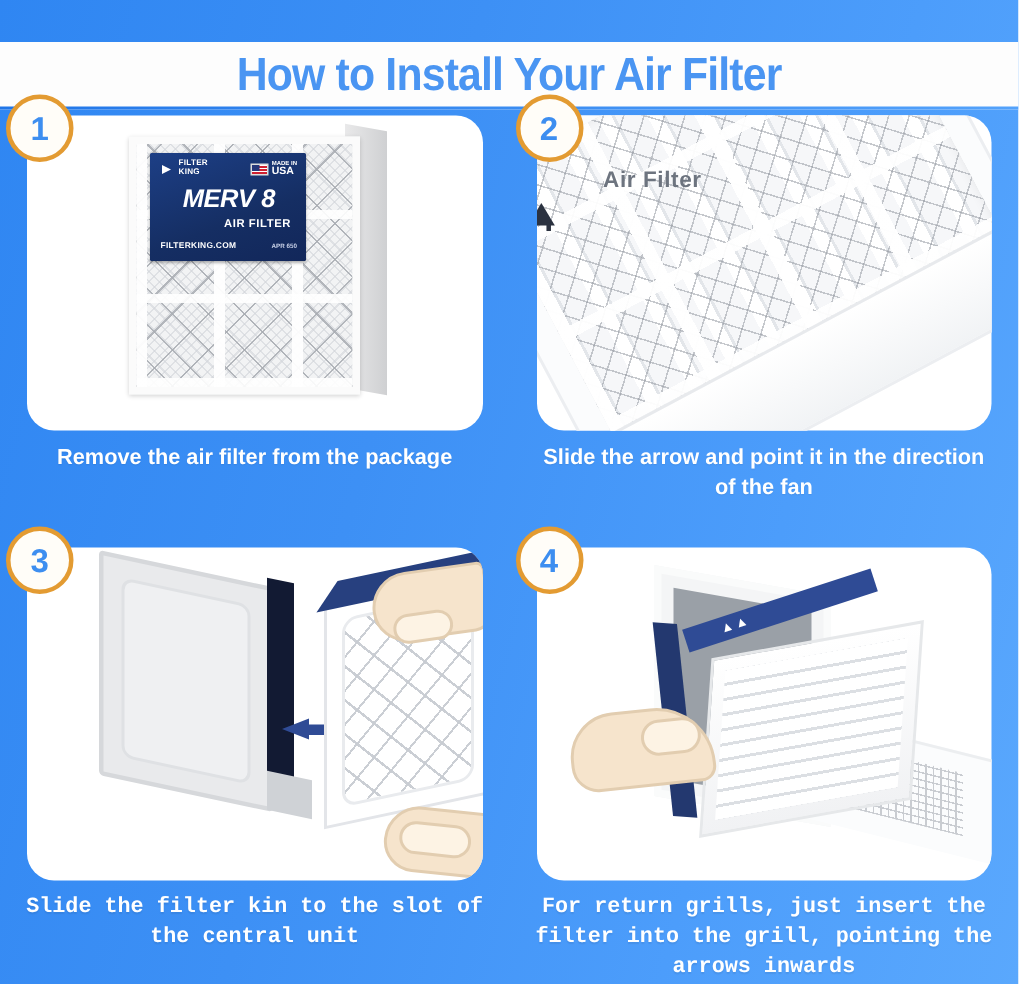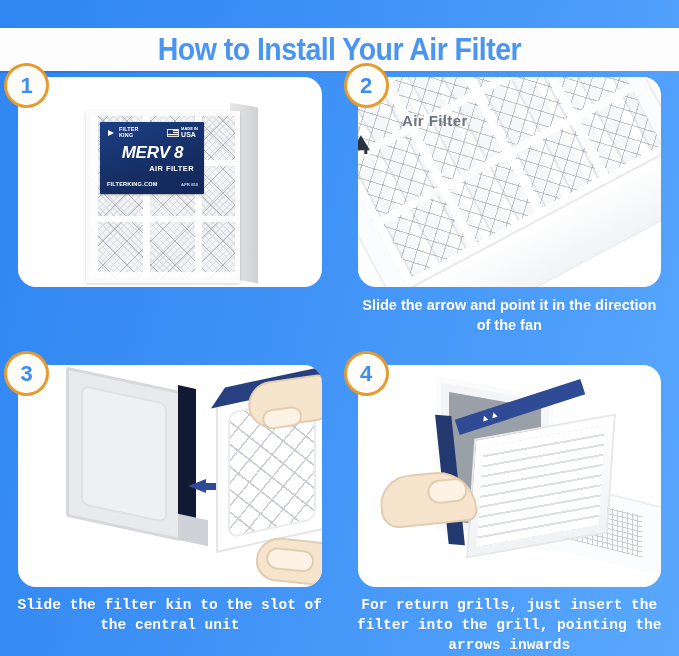--- a/index.html
+++ b/index.html
@@ -78,21 +78,21 @@
     text-align: center;
     color: #ffffff;
     font-size: 14.5px;
     font-weight: 700;
     line-height: 1.38;
     text-shadow: 0 1px 1px rgba(0,0,0,.08);
   }
   .step-3 .caption, .step-4 .caption { top: 250px; font-family: Liberation Mono, monospace; }
 
   
-  .art { position: absolute; inset: 0; margin-top: 20px; }
+  .art { position: absolute; inset: 0; }
 
   .f1-wrap { position: absolute; left: 62px; top: 6px; width: 190px; height: 190px; }
   .f1-side {
     position: absolute; left: 150px; top: 2px; width: 28px; height: 176px;
     background: linear-gradient(90deg,#e9e9ea,#cfd0d2);
     transform: skewY(10deg);
   }
   .f1-face {
     position: absolute; left: 6px; top: 8px; width: 154px; height: 172px;
     background: #f2f3f4;
@@ -365,20 +365,21 @@
                 <div class="lb-foot">
                   <span class="lb-site">FILTERKING.COM</span>
                   <span class="lb-apr">APR 650</span>
                 </div>
               </div>
             </div>
           </div>
         </div>
       </div>
       <div class="badge">1</div>
+      <div class="caption">Remove the air filter from the package</div>
     </div>
 
     <div class="step step-2">
       <div class="card">
         <div class="f2">
           <div class="f2-body">
             <div class="f2-pleat"></div>
             <div class="f2-grid-v"></div>
             <div class="f2-grid-h"></div>
             <div class="f2-frame-b"></div>

